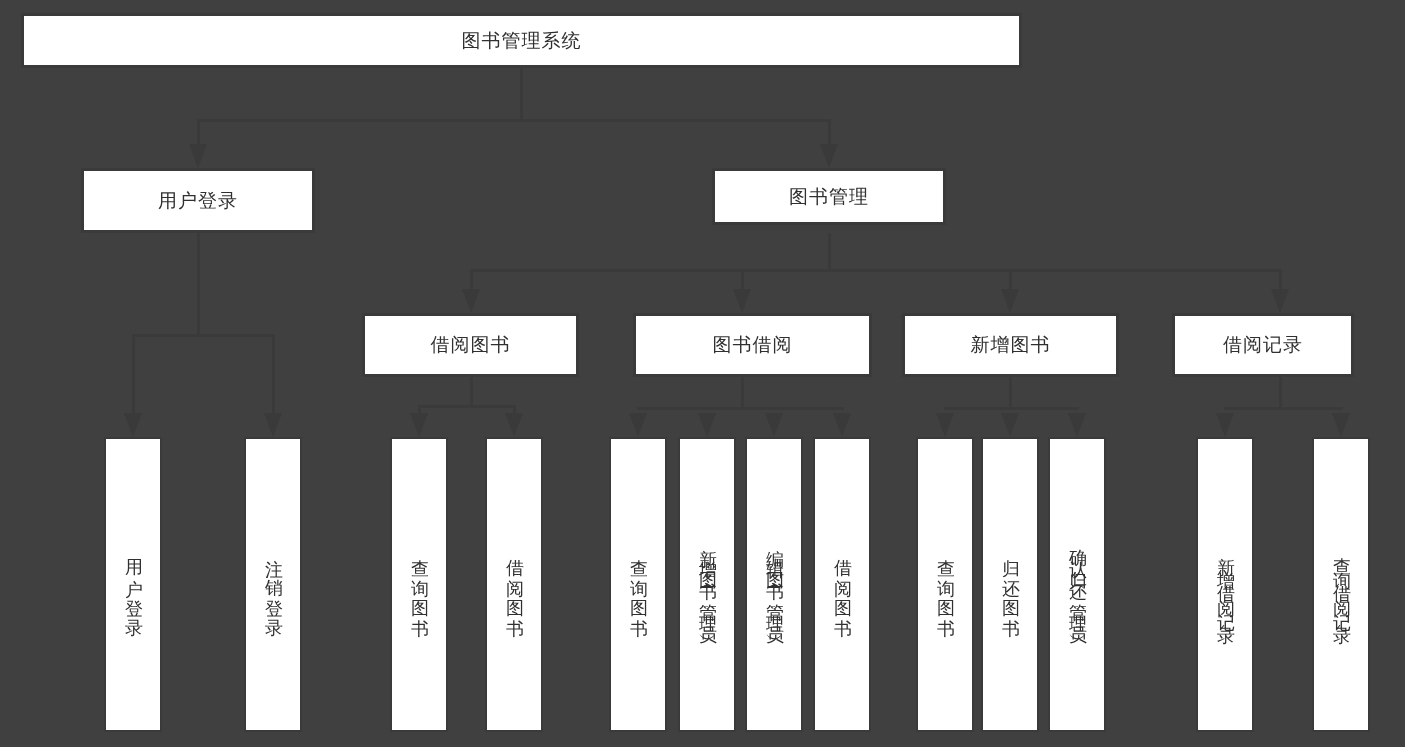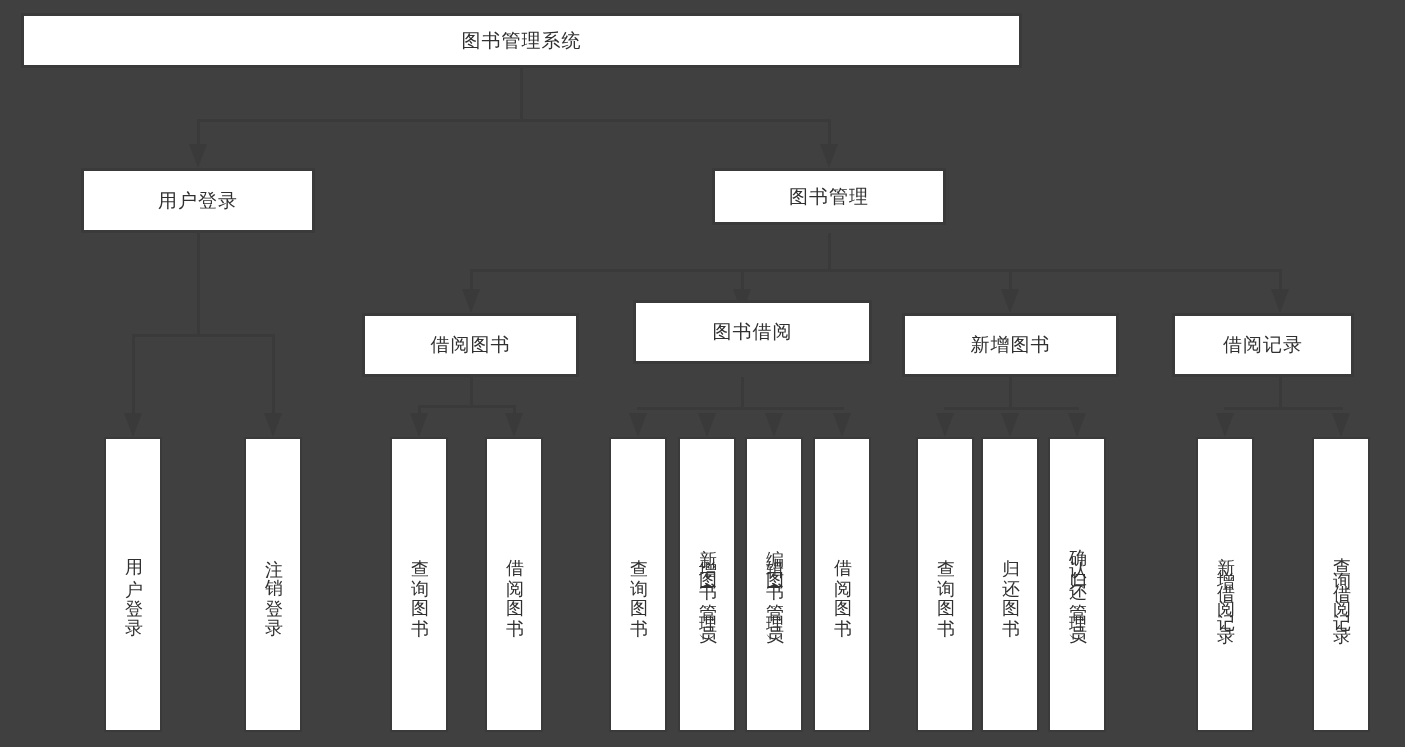--- a/index.html
+++ b/index.html
@@ -124,21 +124,21 @@
   <div class="node" style="left:81px;top:168px;width:234px;height:65px">
     <span>用户登录</span>
   </div>
   <div class="node" style="left:712px;top:168px;width:234px;height:57px">
     <span>图书管理</span>
   </div>
 
   <div class="node" style="left:362px;top:313px;width:217px;height:64px">
     <span>借阅图书</span>
   </div>
-  <div class="node" style="left:633px;top:300px;width:239px;height:64px">
+  <div class="node" style="left:633px;top:313px;width:239px;height:64px">
     <span>图书借阅</span>
   </div>
   <div class="node" style="left:902px;top:313px;width:217px;height:64px">
     <span>新增图书</span>
   </div>
   <div class="node" style="left:1172px;top:313px;width:182px;height:64px">
     <span>借阅记录</span>
   </div>
 
   <div class="leaf sp-lg" style="left:104px">

